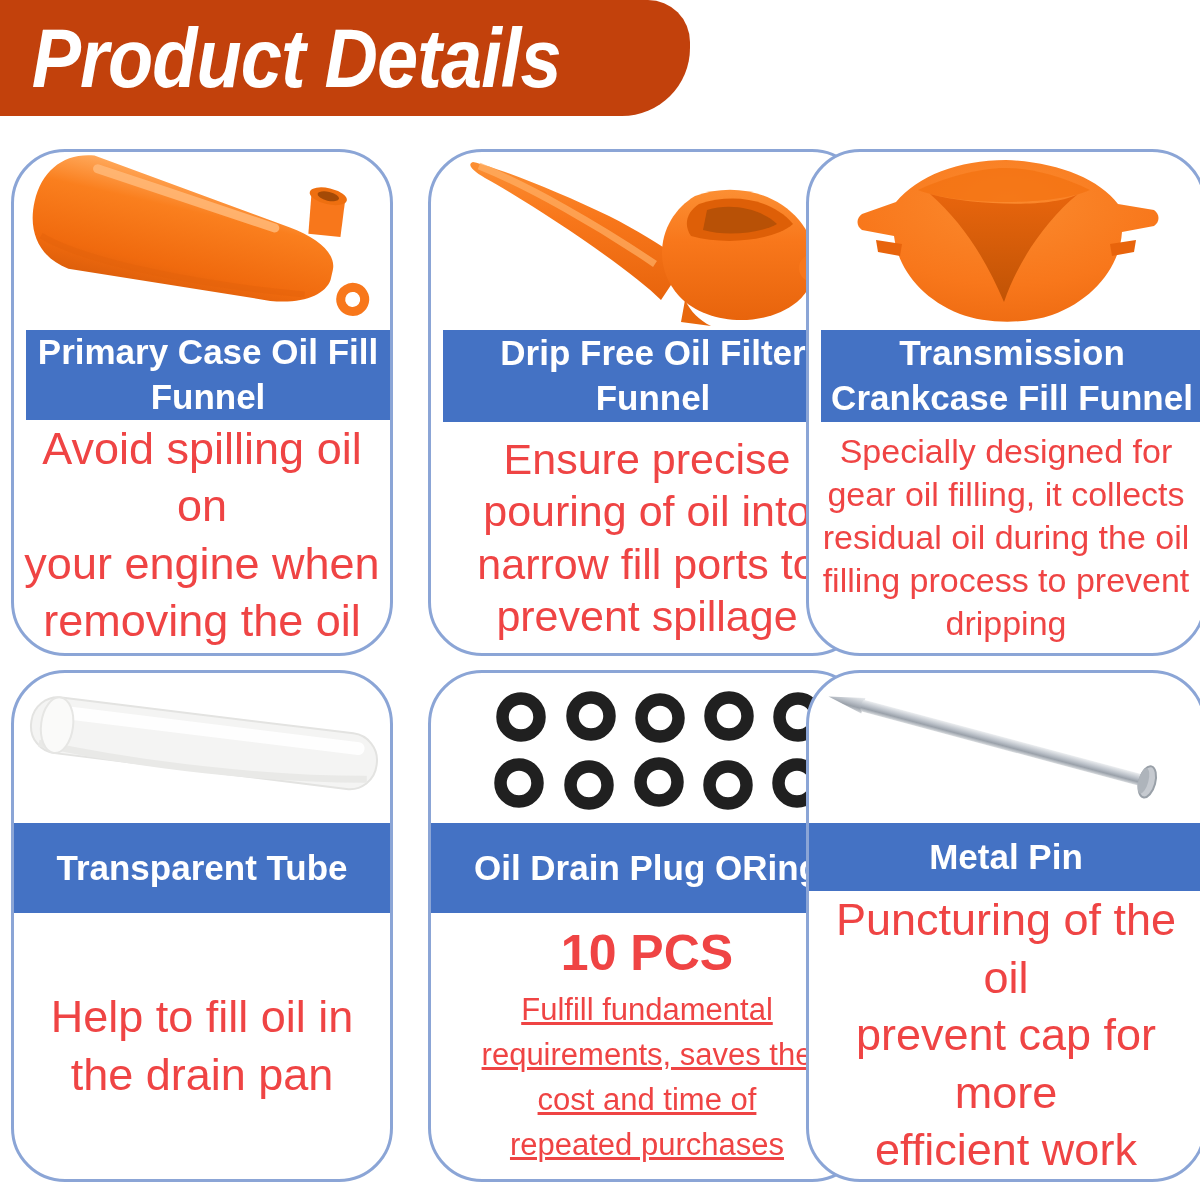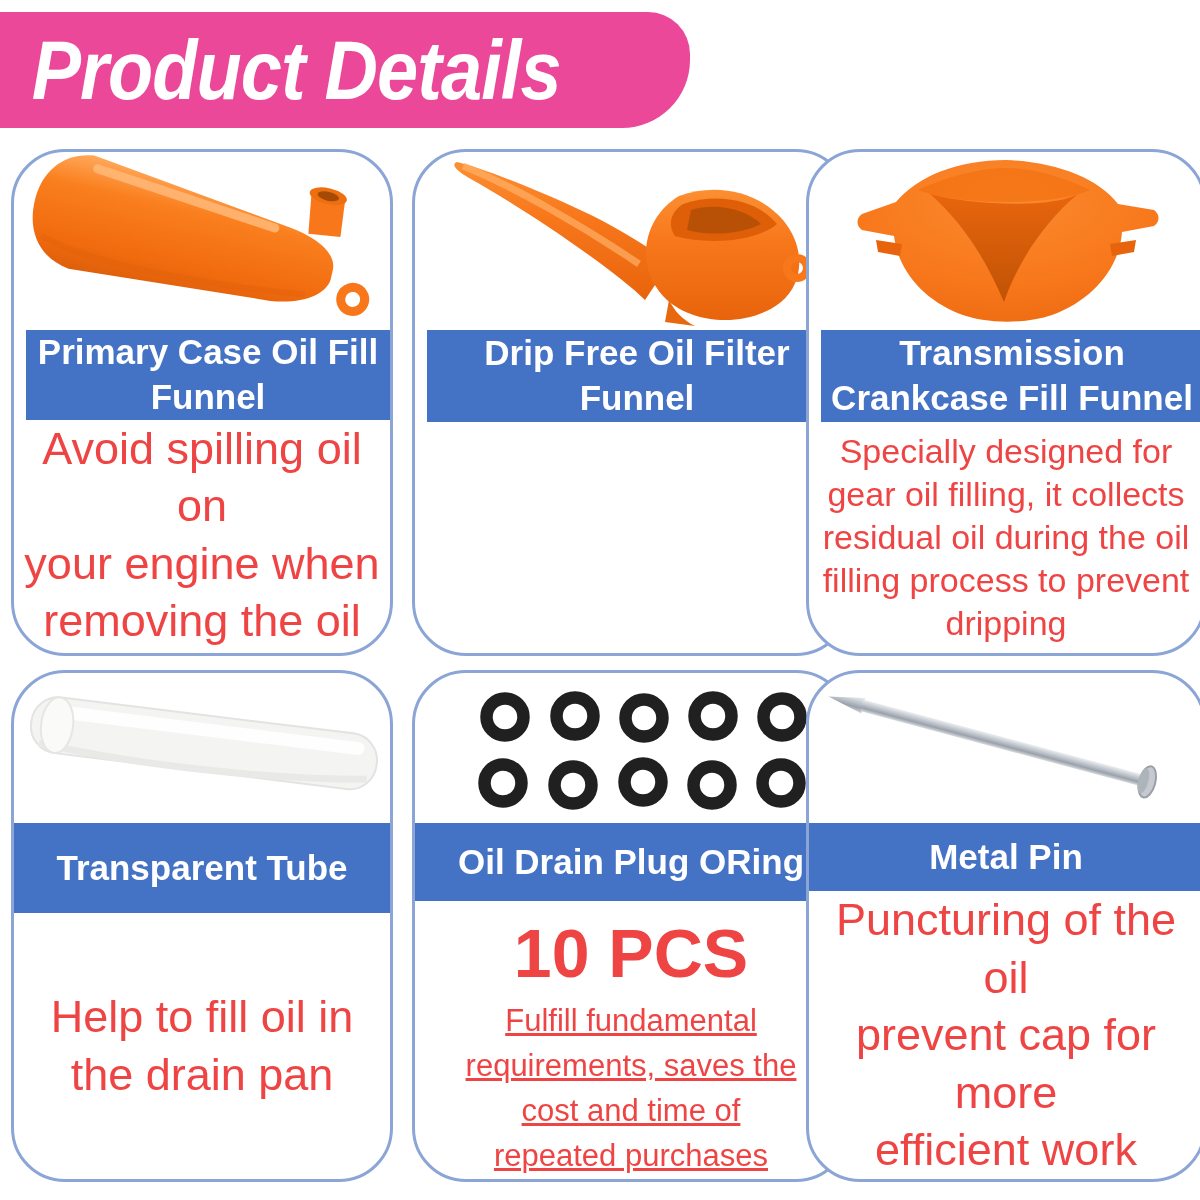--- a/index.html
+++ b/index.html
@@ -5,23 +5,23 @@
   * { margin:0; padding:0; box-sizing:border-box; }
   html,body { width:1200px; height:1200px; }
   body {
     position:relative;
     background:#ffffff;
     font-family:"Liberation Sans", sans-serif;
     overflow:hidden;
   }
   
   .banner {
-    position:absolute; left:0; top:12px;
+    position:absolute; left:0; top:0;
     width:690px; height:116px;
-    background:#ec4899;
+    background:#c2410c;
     border-radius:0 42px 68px 0;
     display:flex; align-items:center;
   }
   .banner h1 {
     color:#ffffff;
     font-size:84px;
     font-weight:700;
     font-style:italic;
     padding-left:36px;
     letter-spacing:-1px;
@@ -34,21 +34,21 @@
     position:absolute;
     background:#ffffff;
     border:3px solid #8BA5D6;
     border-radius:54px;
     overflow:hidden;
     display:flex; flex-direction:column;
   }
   .row1 { top:149px; height:507px; }
   .row2 { top:670px; height:512px; }
   .col1 { left:11px;  width:382px; }
-  .col2 { left:412px; width:438px; }
+  .col2 { left:428px; width:438px; }
   .col3 { left:806px; width:400px; }
 
   .img { position:relative; flex:0 0 auto; }
   .row1 .img { height:178px; }
   .row2 .img { height:150px; }
   .img svg { display:block; width:100%; height:100%; }
 
   .band {
     background:#4472C4;
     color:#ffffff;
@@ -71,21 +71,21 @@
     padding:0 4px;
   }
   .desc .txt { white-space:pre-line; }
   .size-lg  .txt { font-size:45px; line-height:1.28; }   
   .size-lg2 .txt { font-size:43px; line-height:1.22; }   
   .size-sm  .txt { font-size:34px; line-height:1.27; }   
   .desc-qty {
     justify-content:flex-start;
     padding-top:8px;
   }
-  .desc-qty .qty { font-size:68px; font-weight:700; line-height:1.3; }
+  .desc-qty .qty { font-size:50px; font-weight:700; line-height:1.3; }
   .desc-qty .txt { font-size:31px; line-height:1.45; margin-top:2px;text-decoration:underline; }
 </style>
 </head>
 <body>
 
 <div class="banner">
   <h1>Product Details</h1>
 </div>
 
 <section class="card row1 col1">
@@ -138,20 +138,26 @@
         <path d="M240,52 C276,40 314,48 334,72 C316,88 268,94 232,84 C224,72 228,60 240,52 Z" fill="#DE5F07"></path>
         <path d="M248,58 C274,50 304,58 318,72 C302,81 268,85 244,78 Z" fill="#B85106"></path>
         <path d="M226,148 C232,160 240,168 252,174 L222,170 Z" fill="#E8680D"></path>
         <circle cx="354" cy="116" r="10" fill="none" stroke="#F8771B" stroke-width="8"></circle>
       </g>
     </svg>
   </div>
   <div class="band">
     <span>Drip Free Oil Filter
 Funnel</span>
+  </div>
+  <div class="desc size-lg2">
+    <span class="txt">Ensure precise
+pouring of oil into
+narrow fill ports to
+prevent spillage</span>
   </div>
 </section>
 
 <section class="card row1 col3">
   <div class="img">
     <svg viewBox="0 0 376 178">
       <defs>
         <radialGradient id="g3a" cx="0.5" cy="0.25" r="0.95">
           <stop offset="0" stop-color="#FB8A2E"></stop>
             <stop offset="0.55" stop-color="#F8771B"></stop>

